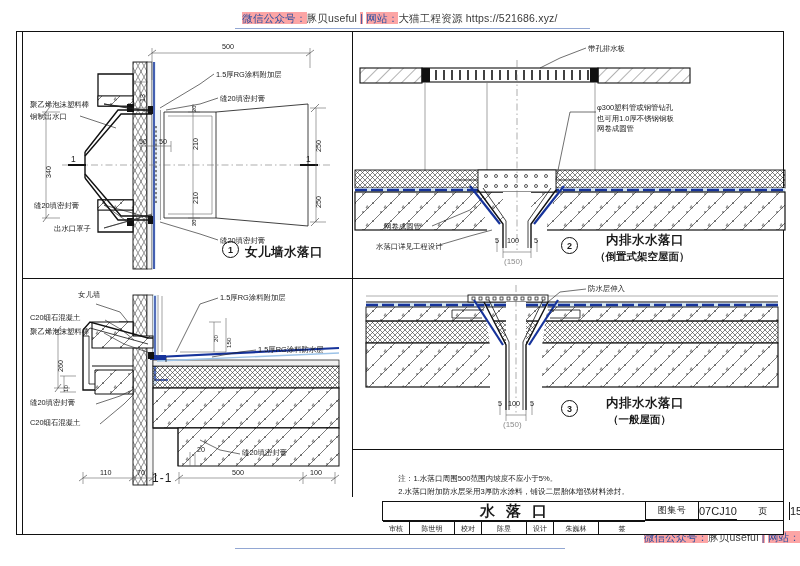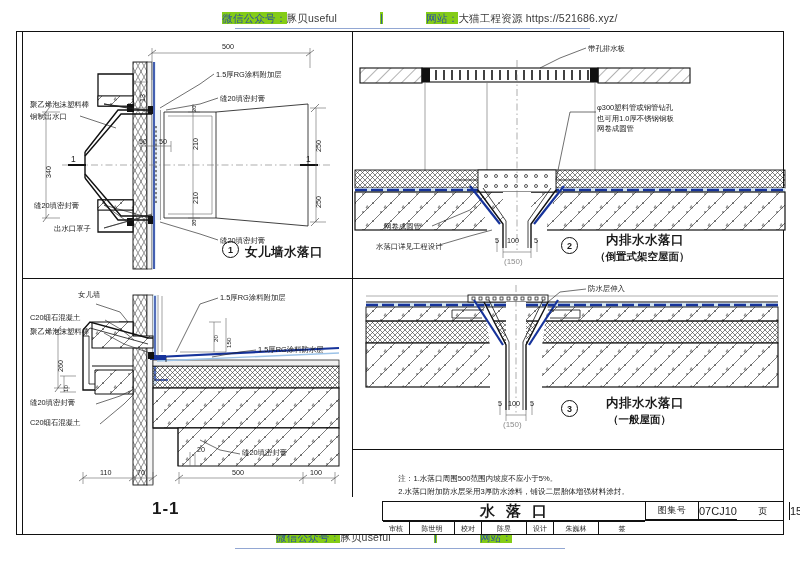--- a/index.html
+++ b/index.html
@@ -49,21 +49,21 @@
   .dim{position:absolute;font-size:7.2px;white-space:nowrap;color:#222;}
   .dimv{position:absolute;font-size:7.2px;white-space:nowrap;color:#222;
         transform:rotate(-90deg);transform-origin:left top;}
   .gray{color:#8b8b8b;}
   .big{font-size:12.5px;font-weight:700;letter-spacing:.5px;}
   .big2{font-size:10.5px;font-weight:700;}
   .marker{position:absolute;width:17px;height:17px;border:1.25px solid #111;
           border-radius:50%;display:flex;align-items:center;justify-content:center;
           font-size:9px;font-weight:700;box-sizing:border-box;}
   .notes{position:absolute;font-size:7.6px;line-height:1.75;white-space:pre;}
-  .blue{background:#84cc16;margin-left:40px;}
+  .blue{background:#fca5a5;}
 
   svg{position:absolute;left:0;top:0;overflow:visible;}
   .st{fill:none;stroke:#111;stroke-width:.8;}
   .st2{fill:none;stroke:#111;stroke-width:1.4;}
   .sthin{fill:none;stroke:#666;stroke-width:.6;}
   .sblue{fill:none;stroke:#16339b;stroke-width:2.2;}
   .sblue2{fill:none;stroke:#16339b;stroke-width:1.3;}
   .sdash{fill:none;stroke:#777;stroke-width:.6;stroke-dasharray:7 3 1.5 3;}
   .leader{fill:none;stroke:#222;stroke-width:.65;}
 </style>
@@ -71,21 +71,21 @@
 <body>
 
 <div class="wm wm-top">
   <span class="blue">微信公众号：</span><span class="dark">豚贝useful</span>
   <span class="blue">|</span>
   <span class="blue">网站：</span><span class="dark">大猫工程资源</span>
   <span class="dark">https://521686.xyz/</span>
 </div>
 <div class="wm-rule" style="left:235px;top:28px;width:355px;"></div>
 
-<div class="wm wm-bot" style="text-align:left;padding-left:236px;box-sizing:border-box;">
+<div class="wm wm-bot" style="text-align:right;padding-left:236px;box-sizing:border-box;">
   <span class="blue">微信公众号：</span><span class="dark">豚贝useful</span>
   <span class="blue">|</span>
   <span class="blue">网站：</span>
 </div>
 <div class="wm-rule" style="left:235px;top:548px;width:330px;"></div>
 
 <div class="sheet"></div>
 <div class="inner-v"></div>
 <div class="divider-v"></div>
 <div class="divider-h-left"></div>
@@ -469,21 +469,21 @@
 <div class="dimv" style="left:56px;top:372px;">260</div>
 <div class="dimv" style="left:62px;top:392px;font-size:6.2px;">10</div>
 <div class="dim" style="left:100px;top:468px;">110</div>
 <div class="dim" style="left:137px;top:468px;">70</div>
 <div class="dim" style="left:232px;top:468px;">500</div>
 <div class="dim" style="left:310px;top:468px;">100</div>
 <div class="dim" style="left:197px;top:445px;">20</div>
 <div class="dimv" style="left:212px;top:342px;font-size:6.2px;">20</div>
 <div class="dimv" style="left:225px;top:348px;font-size:6.2px;">150</div>
 
-<div class="lbl" style="left:152px;top:497px;font-size:17px;font-weight:700;letter-spacing:1px;">1-1</div>
+<div class="lbl" style="left:152px;top:470px;font-size:12px;font-weight:400;letter-spacing:1px;">1-1</div>
 
 <div class="notes" style="left:394px;top:459px;">
   <span>注：</span><span>1.水落口周围500范围内坡度不应小于5%。</span>
 </div>
 <div class="notes" style="left:394px;top:472px;">
   <span>2.水落口附加防水层采用3厚防水涂料，铺设二层胎体增强材料涂封。</span>
 </div>
 
 <div class="tb">
   <div class="tb-left">

